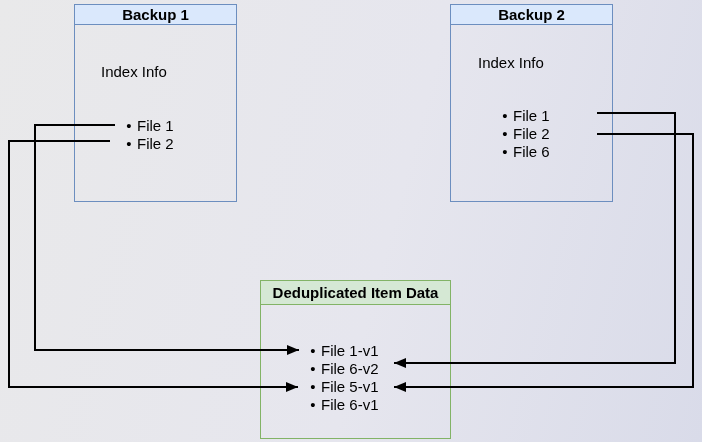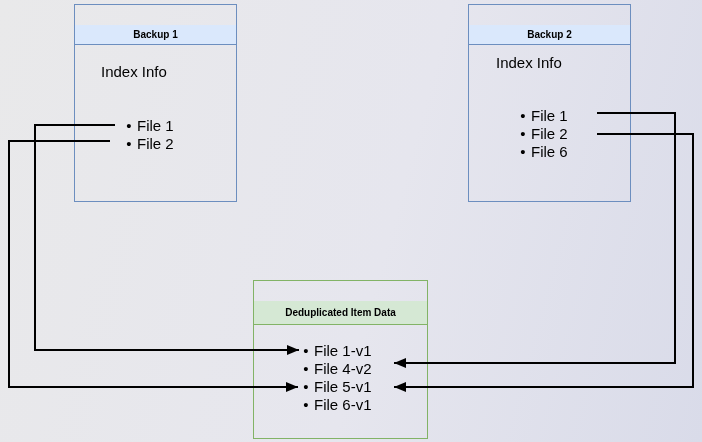--- a/index.html
+++ b/index.html
@@ -19,23 +19,22 @@
     background: transparent;
   }
   .box.blue  { border-color: #6c8ebf; }
   .box.green { border-color: #82b366; }
   .titlebar {
     box-sizing: border-box;
     display: flex;
     align-items: center;
     justify-content: center;
     font-weight: bold;
-    font-size: 10px;
+    font-size: 15px;
     border-bottom: 1.5px solid;
-    margin-top: 20px;
   }
   .blue  .titlebar { background: #dae8fc; border-color: #6c8ebf; height: 20px; }
   .green .titlebar { background: #d5e8d4; border-color: #82b366; height: 24px; }
   .index-label {
     position: absolute;
     font-size: 15px;
     line-height: 18px;
     white-space: nowrap;
   }
   .file-list {
@@ -77,53 +76,53 @@
         <span class="dot">•</span>
         <span>File 1</span>
       </div>
       <div class="li">
         <span class="dot">•</span>
         <span>File 2</span>
       </div>
     </div>
   </div>
 
-  <div class="box blue" style="left:468px; top:4px; width:163px; height:198px;">
+  <div class="box blue" style="left:450px; top:4px; width:163px; height:198px;">
     <div class="titlebar">
       <span>Backup 2</span>
     </div>
     <div class="index-label" style="left:27px; top:49px;">Index Info</div>
     <div class="file-list" style="left:46px; top:102px;">
       <div class="li">
         <span class="dot">•</span>
         <span>File 1</span>
       </div>
       <div class="li">
         <span class="dot">•</span>
         <span>File 2</span>
       </div>
       <div class="li">
         <span class="dot">•</span>
         <span>File 6</span>
       </div>
     </div>
   </div>
 
-  <div class="box green" style="left:253px; top:280px; width:175px; height:159px;">
+  <div class="box green" style="left:260px; top:280px; width:191px; height:159px;">
     <div class="titlebar">
       <span>Deduplicated Item Data</span>
     </div>
     <div class="file-list" style="left:44px; top:61px;">
       <div class="li">
         <span class="dot">•</span>
         <span>File 1-v1</span>
       </div>
       <div class="li">
         <span class="dot">•</span>
-        <span>File 4-v2</span>
+        <span>File 6-v2</span>
       </div>
       <div class="li">
         <span class="dot">•</span>
         <span>File 5-v1</span>
       </div>
       <div class="li">
         <span class="dot">•</span>
         <span>File 6-v1</span>
       </div>
     </div>

